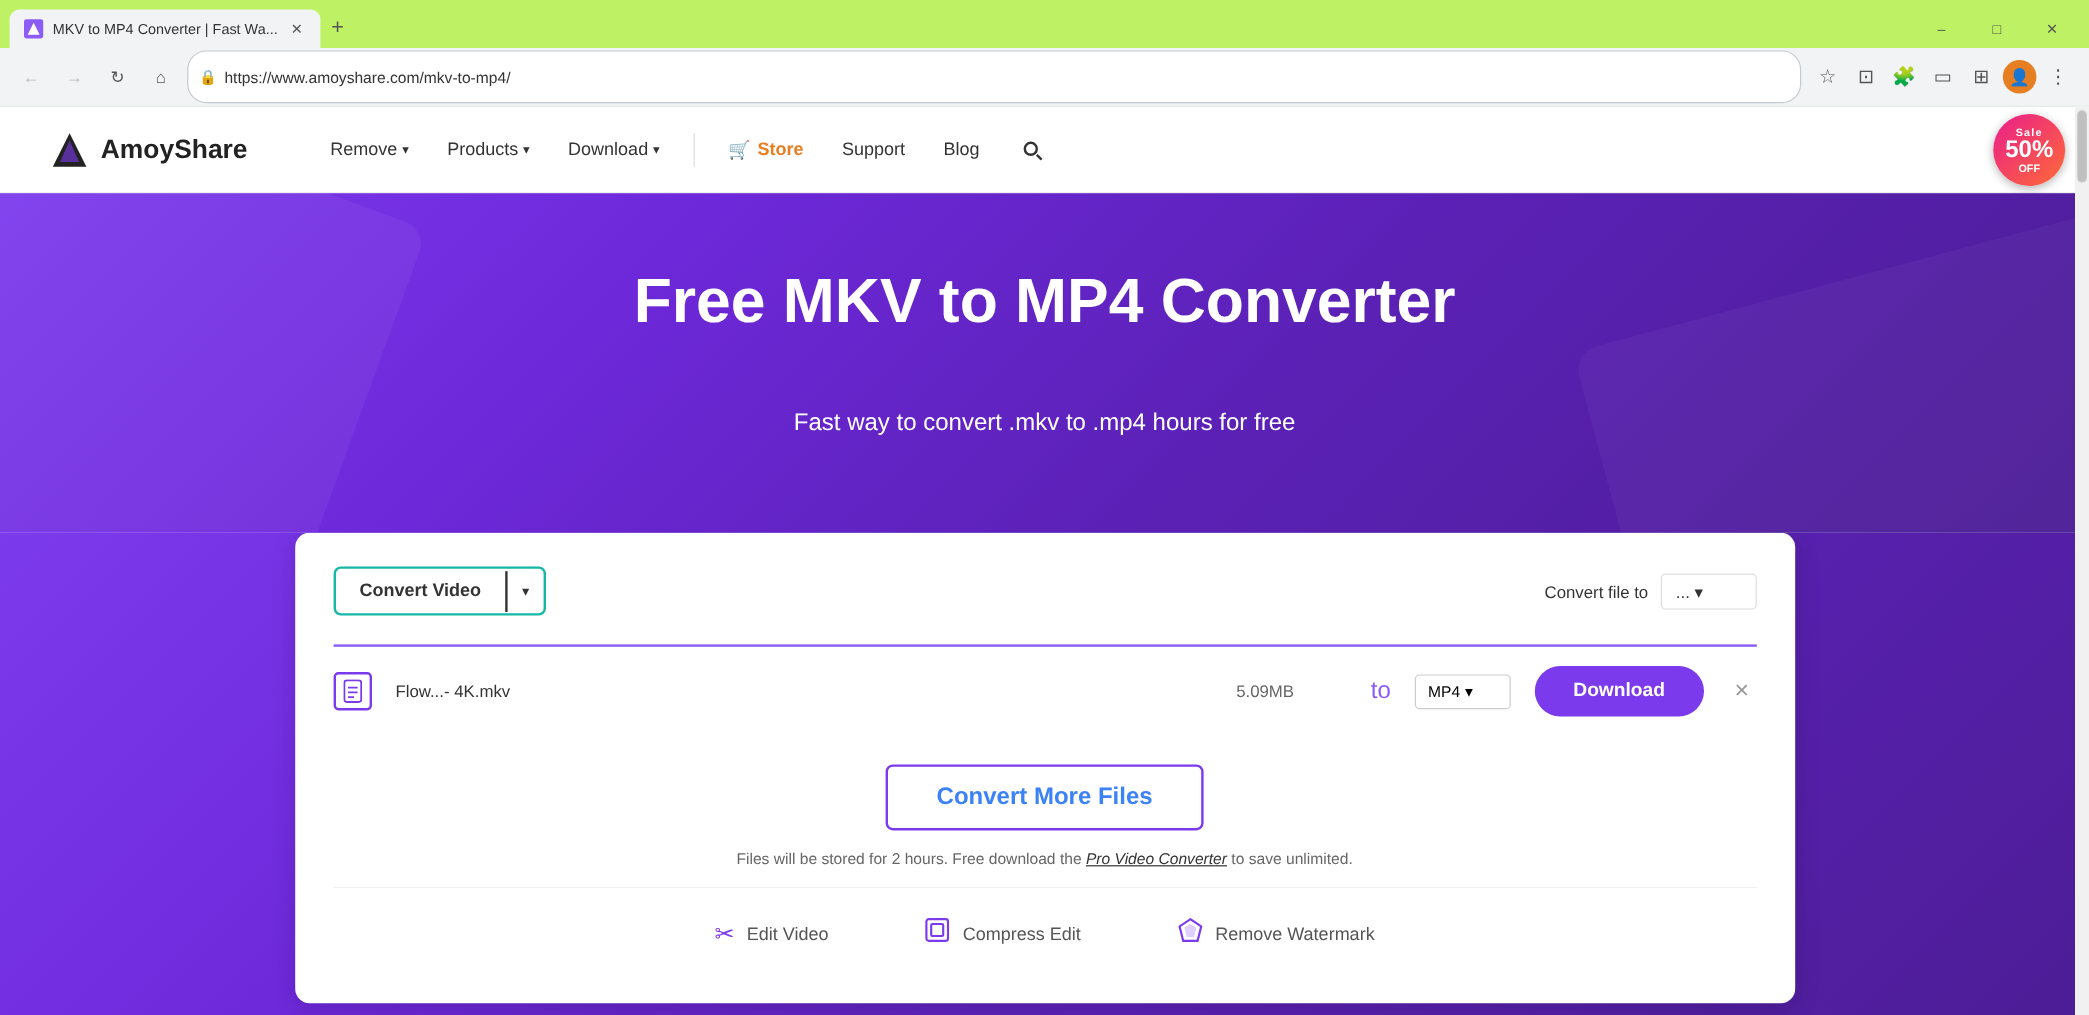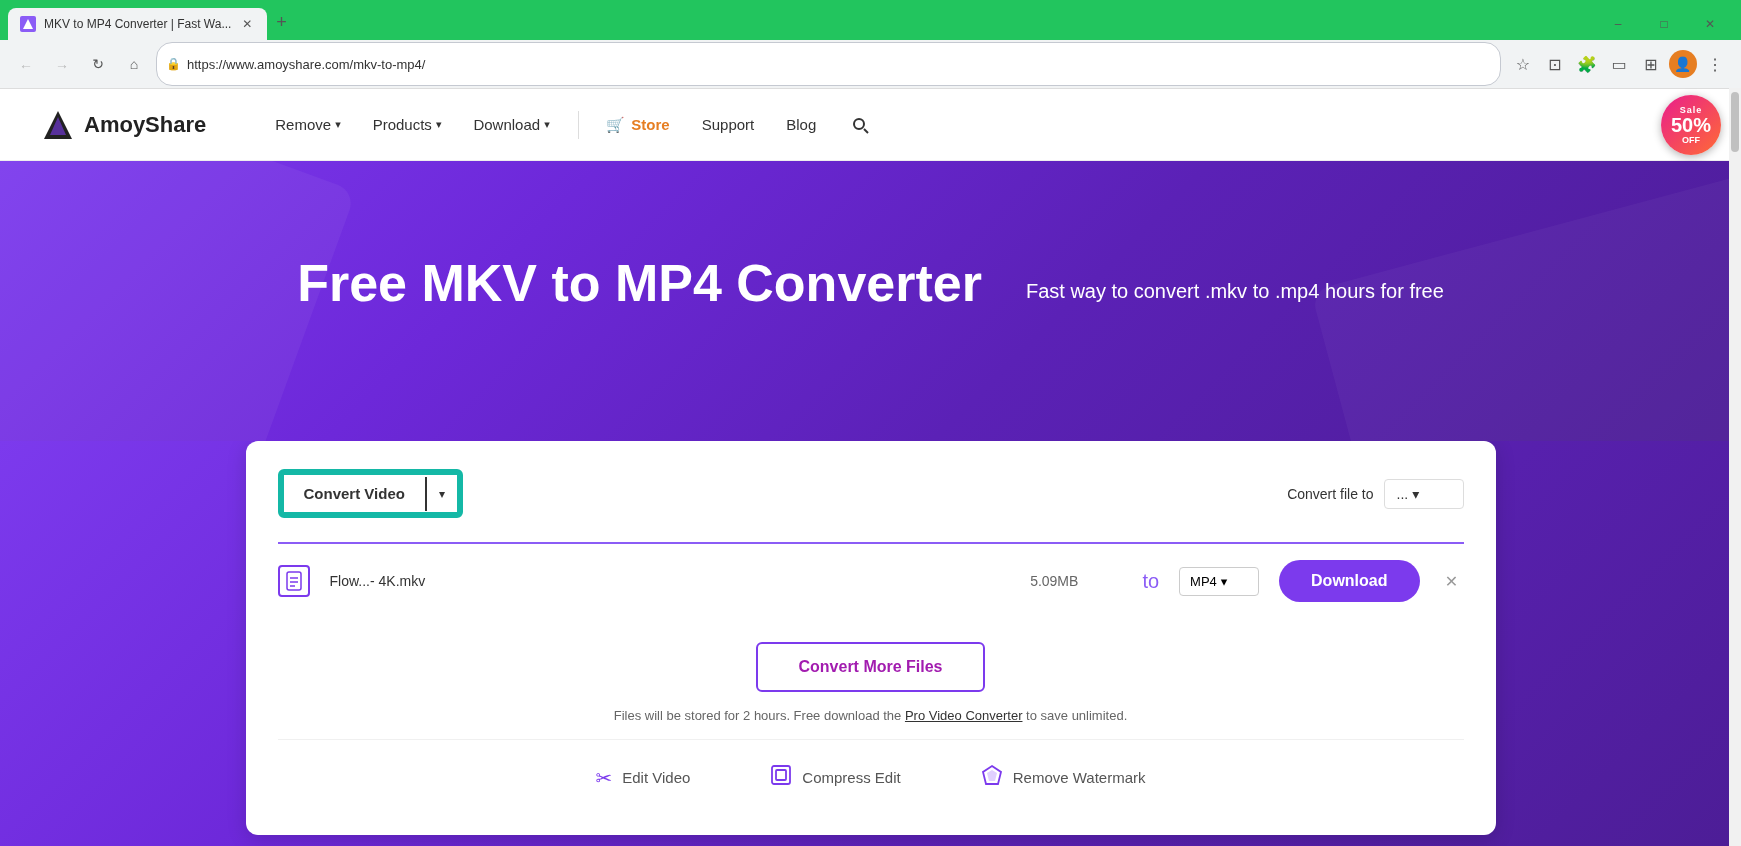--- a/index.html
+++ b/index.html
@@ -204,21 +204,21 @@
 
     
     .hero {
       background: linear-gradient(135deg, #7c3aed 0%, #6d28d9 30%, #5b21b6 60%, #4c1d95 100%);
       padding: 60px 40px 80px;
       text-align: center;
       position: relative;
       overflow: hidden;
       min-height: 280px;
       display: flex;
-      flex-direction: row;
+      flex-direction: column;
       align-items: center;
       justify-content: center;
       gap: 44px;
     }
     .hero::before {
       content: '';
       position: absolute;
       top: -50px; left: -100px;
       width: 400px; height: 400px;
       background: rgba(255,255,255,0.05);
@@ -266,21 +266,21 @@
     .converter-top {
       display: flex;
       align-items: center;
       justify-content: space-between;
       margin-bottom: 24px;
     }
     .convert-type-btn {
       display: flex;
       align-items: center;
       gap: 0;
-      border: 6px solid #14b8a6;
+      border: 2px solid #14b8a6;
       border-radius: 6px;
       overflow: hidden;
       cursor: pointer;
     }
     .convert-type-label {
       padding: 10px 20px;
       font-size: 15px;
       font-weight: 600;
       color: #333;
     }
@@ -375,36 +375,37 @@
     .convert-more-section {
       display: flex;
       flex-direction: column;
       align-items: center;
       padding: 24px 0 8px;
       gap: 16px;
     }
     .convert-more-btn {
       border: 2px solid #7c3aed;
       background: white;
-      color: #a21caf;
+      color: #3b82f6;
       border-radius: 6px;
       padding: 14px 40px;
-      font-size: 16px;
+      font-size: 20px;
       font-weight: 600;
       cursor: pointer;
     }
     .storage-notice {
       font-size: 13px;
       color: #666;
       text-align: center;
     }
     .pro-link {
       color: #333;
       text-decoration: underline;
       cursor: pointer;
+      font-style: italic;
     }
 
     
     .tools-bar {
       display: flex;
       justify-content: center;
       gap: 80px;
       padding: 24px 0 16px;
       border-top: 1px solid #f0f0f0;
       margin-top: 8px;
@@ -440,21 +441,21 @@
     }
 
     .chevron { font-size: 11px; }
   </style>
 </head>
 <body>
 
 <div class="browser-chrome">
 
   <div class="tab-bar-row">
-    <div style="display:flex; align-items:stretch; width:100%; background:#22c55e; padding: 8px 8px 0;">
+    <div style="display:flex; align-items:stretch; width:100%; background:#bef264; padding: 8px 8px 0;">
       <div class="browser-tab">
         <div class="tab-favicon">
           <svg width="12" height="12" viewBox="0 0 12 12">
               <polygon points="6,1 1,11 11,11" fill="white"></polygon>
             </svg>
         </div>
         <span class="tab-title">MKV to MP4 Converter | Fast Wa...</span>
         <div class="tab-close">✕</div>
       </div>
       <div class="new-tab-btn">+</div>

